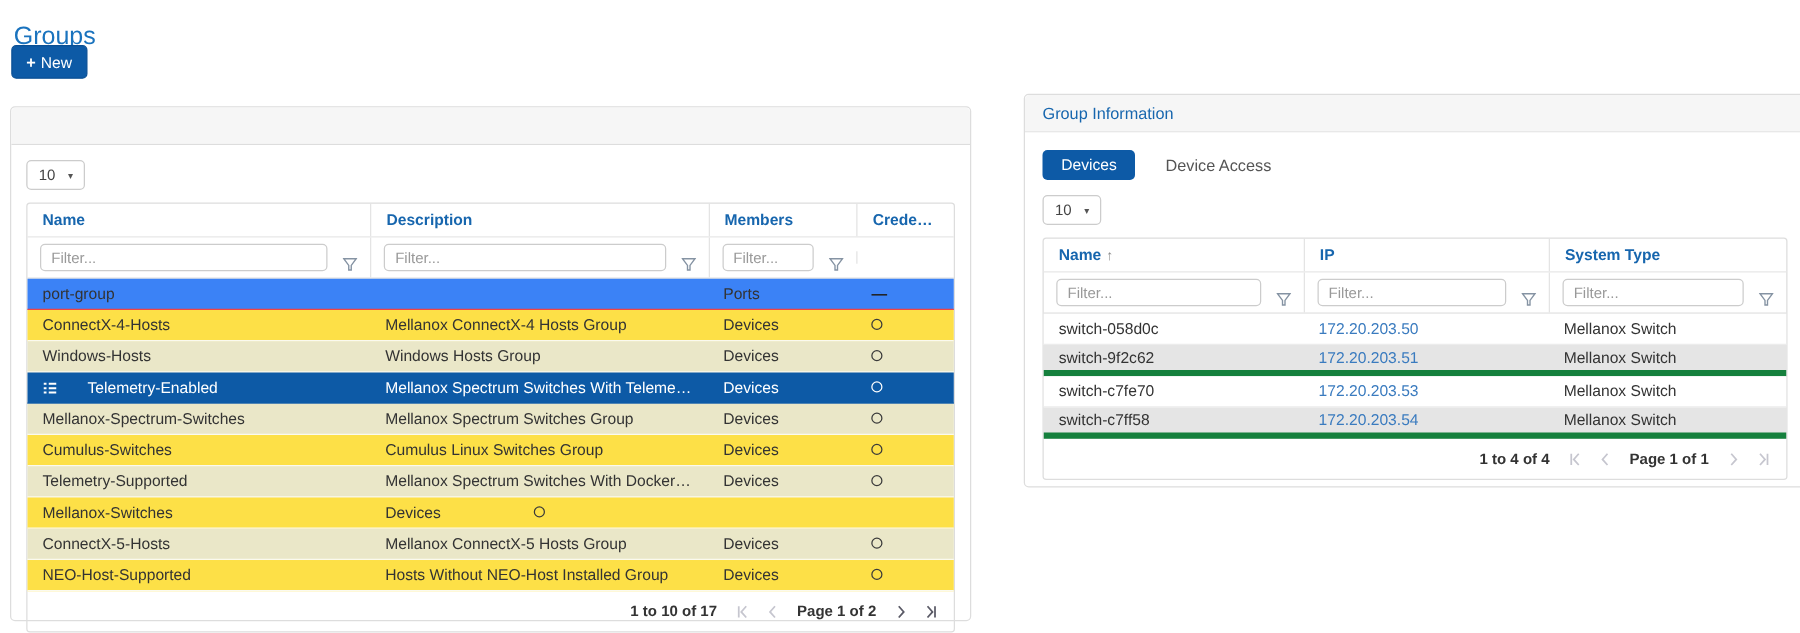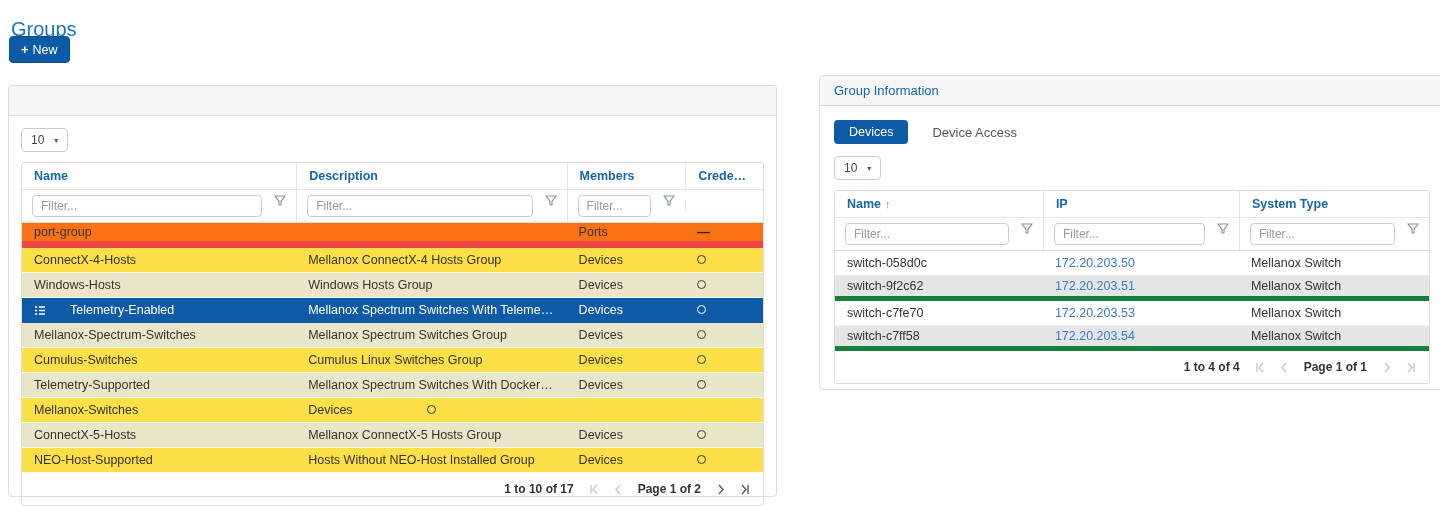--- a/index.html
+++ b/index.html
@@ -27,35 +27,35 @@
     cursor:pointer; margin-bottom:10px; }
   .pagesize .caret { font-size:8px; color:#555; }
 
   .tbl { border:1px solid #ddd; border-radius:3px; font-size:12.5px; }
   .trow { display:flex; align-items:center; }
   .td { padding:5px 12px; white-space:nowrap; overflow:hidden; text-overflow:ellipsis; }
 
   .hrow .td { color:#1766ae; font-weight:bold; padding:6px 12px; }
   .hrow .td + .td, .frow .td + .td { border-left:1px solid #e4e4e4; }
   .frow { border-top:1px solid #e8e8e8; border-bottom:1px solid #ddd; }
-  .frow .td { display:flex; align-items:flex-start; gap:12px; padding:5px 10px; }
+  .frow .td { display:flex; align-items:flex-end; gap:12px; padding:5px 10px; }
   .frow input { flex:1 1 auto; min-width:0; border:1px solid #ccc; border-radius:4px;
     padding:3px 8px; font-size:12px; color:#333; outline:none;
     font-family:"Liberation Sans", sans-serif; }
   .frow input::placeholder { color:#999; }
   .funnel { flex:0 0 auto; display:inline-flex; }
 
   
   .lt .c-name { width:37%; }  .lt .c-desc { width:36.5%; }
   .lt .c-mem  { width:16%; }  .lt .c-cred { width:10.5%; }
   
   .rt .c-name { width:35%; }  .rt .c-ip { width:33%; }  .rt .c-type { width:32%; }
 
   .drow { height:25px; cursor:pointer; }
-  .lt .drow.white { background:#f97316; border-bottom:7px solid #ef4444; }
+  .lt .drow.white { background:#3b82f6; border-bottom:1px solid #ef4444; }
   .lt .drow.y1 { background:#fde047; border-bottom:1px solid #fbfaee; }
   .lt .drow.y2 { background:#eae7c8; border-bottom:1px solid #fbfaee; }
   .lt .drow.selected { background:#0d5aa6; color:#fff; border-bottom:1px solid #0d5aa6; }
   .rt .drow.white { background:#fff; border-bottom:1px solid #ececec; }
   .rt .drow.grey  { background:#e5e5e5; border-bottom:5px solid #15803d; }
 
   .name-cell { display:flex; align-items:center; gap:24px; }
   .circle { display:inline-block; width:9px; height:9px; border:1.6px solid #3a3a3a;
     border-radius:50%; }
   .selected .circle { border-color:#fff; }

